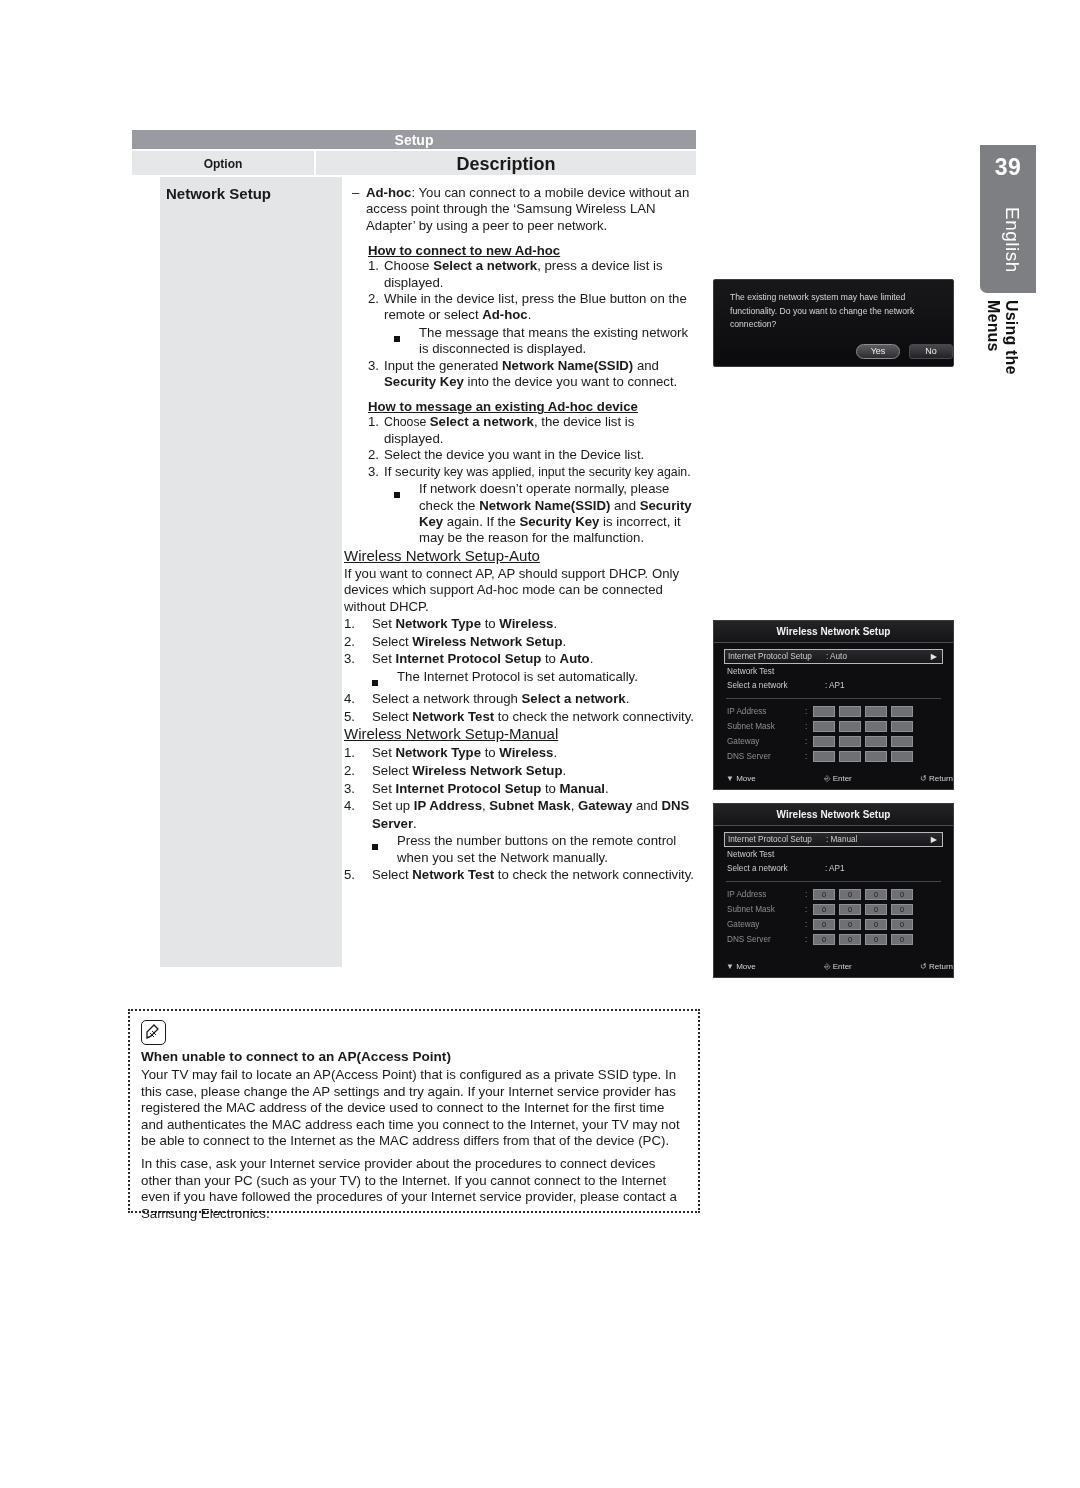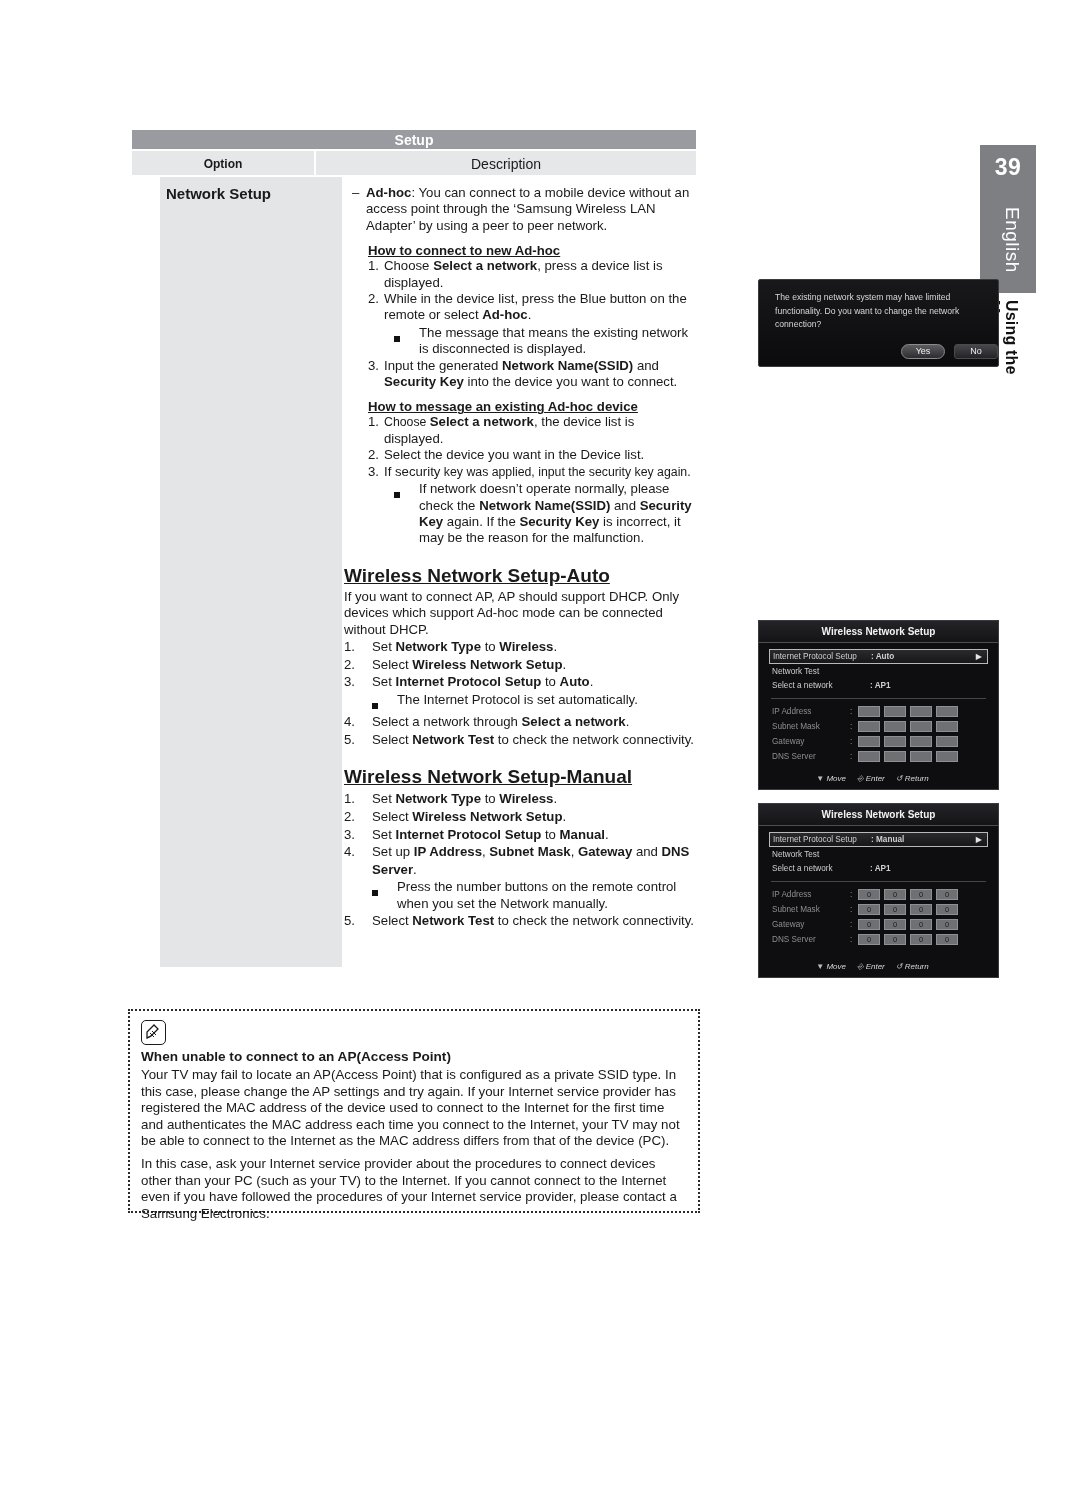--- a/index.html
+++ b/index.html
@@ -75,22 +75,22 @@
     line-height: 26px;
     text-align: center;
     font-weight: bold;
     font-size: 12px;
     border-right: 2px solid #ffffff;
   }
   .th-desc {
     flex: 1;
     line-height: 26px;
     text-align: center;
-    font-weight: normal;
-    font-size: 14px;
+    font-weight: bold;
+    font-size: 18px;
   }
   .tbl-body { display: flex; min-height: 790px; }
   .td-option {
     width: 184px;
     background: #e3e5e7;
     border-right: 2px solid #ffffff;
     padding: 8px 0 0 6px;
     font-weight: bold;
     font-size: 15px;
     margin-left: 28px;
@@ -146,25 +146,24 @@
     width: 6px; height: 6px;
     background: #111;
     font-style: normal;
   }
   .sq-item .sqtxt { flex: 1; }
 
   .small-light { font-weight: normal; font-size: 12.3px; }
 
   
   .sec-head {
-    font-weight: bold;
-    font-size: 19px;
+    font-weight: normal;
+    font-size: 15px;
     text-decoration: underline;
     padding-left: 0px;
-    margin-top: 18px;
     margin-bottom: 2px;
   }
   .para { font-size: 13.2px; line-height: 16.4px; }
 
   ol.wide {
     margin: 0; padding: 0; list-style: none;
   }
   ol.wide > li {
     display: flex;
     font-size: 13.2px;
@@ -174,21 +173,20 @@
   ol.wide > li > .txt { flex: 1; }
   .sq-item.wide2 { padding-left: 28px; }
 
   
   .tv {
     position: absolute;
     background: #0e0e10;
     border: 1px solid #3b3b3f;
     color: #dcdcdc;
     overflow: hidden;
-    margin-left: 45px;
   }
   .tv-dialog {
     left: 713px; top: 279px;
     width: 241px; height: 88px;
     background: linear-gradient(#18181a, #0b0b0d);
     border-radius: 2px;
   }
   .tv-dialog .dlg-text {
     padding: 11px 16px 0 16px;
     font-size: 8.6px;
@@ -236,21 +234,21 @@
     font-size: 8.2px;
     color: #cfcfcf;
     padding: 0 3px;
   }
   .tv-row.sel {
     border: 1px solid #b9b9bd;
     background: linear-gradient(#2a2a2e, #17171a);
     height: 15px;
   }
   .tv-row .lbl { width: 98px; }
-  .tv-row .val { flex: 1; font-weight: bold; }
+  .tv-row .val { flex: 1; }
   .tv-row .arrow { font-size: 8px; color: #e4e4e4; padding-right: 2px; }
   .tv-sep {
     height: 1px; background: #45454a;
     margin: 6px 2px 5px 2px;
   }
   .tv-iprow {
     display: flex; align-items: center;
     height: 15px;
     font-size: 8.2px;
     color: #8e8e93;
@@ -263,27 +261,26 @@
     width: 22px; height: 11px;
     background: #6e7073;
     border: 1px solid #8d9094;
     font-size: 7.5px;
     color: #1b1b1d;
     text-align: center;
     line-height: 10px;
   }
   .tv-foot {
     position: absolute;
-    left: 0; bottom: 5px; width: 100%;
-    display: flex; justify-content: center;
+    left: 12px; bottom: 5px; width: 100%;
+    display: flex; justify-content: space-between;
     gap: 11px;
     padding-right: 12px;
     font-size: 8px;
     color: #d5d5d9;
-    font-style: italic;
   }
   .tv-foot span.g { color: #bdbdc1; }
 
   
   .notebox {
     position: absolute;
     left: 128px; top: 1009px;
     width: 572px; height: 204px;
     border: 2px dotted #2b2b2b;
     padding: 9px 11px 8px 11px;

